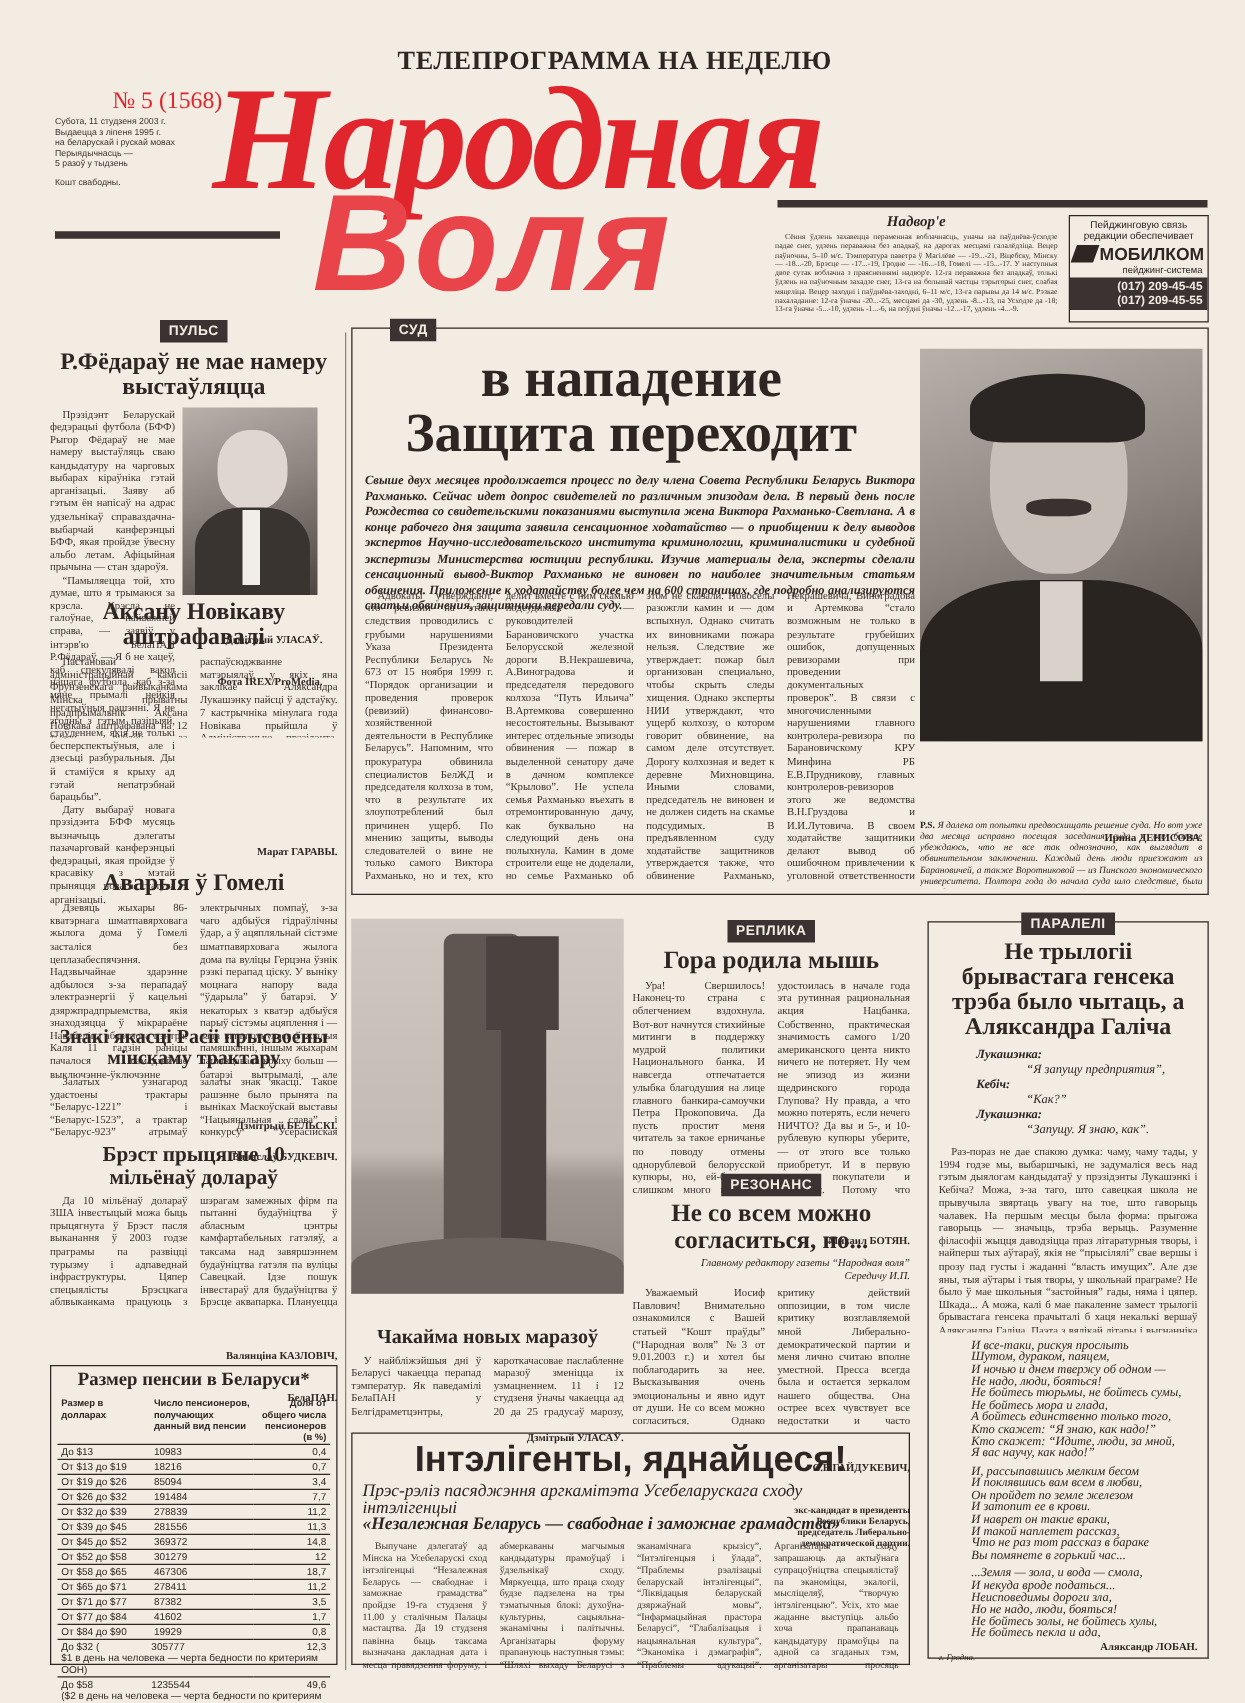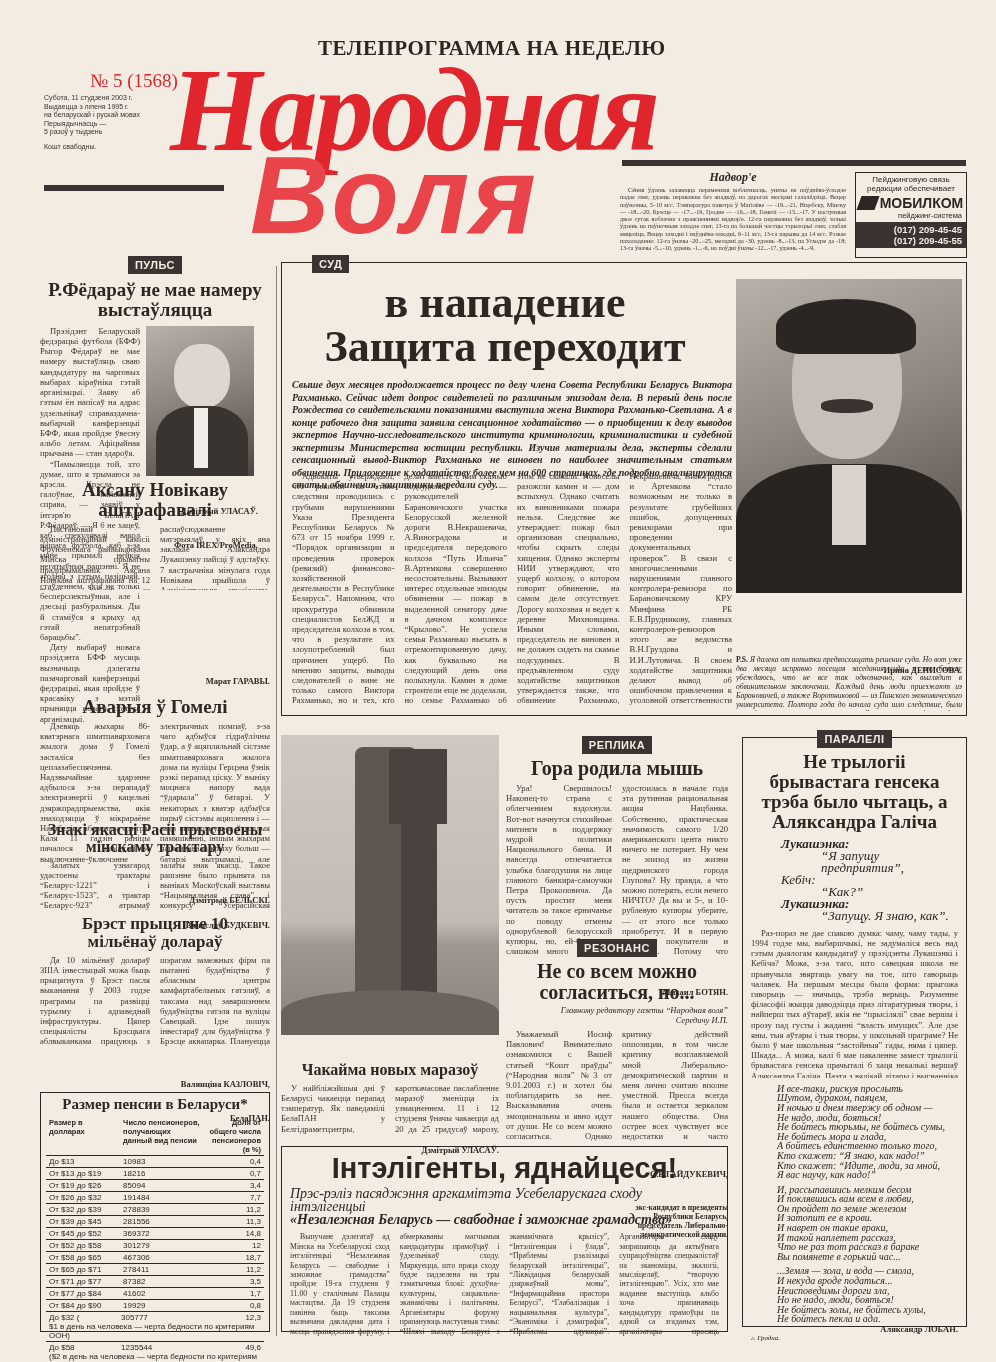--- a/index.html
+++ b/index.html
@@ -274,24 +274,24 @@
   <div class="head" style="font-size:20px;margin-top:4px;">Не со всем можно согласиться, но...</div>
   <div style="font-style:italic;font-size:8.5px;text-align:right;margin-top:2px;line-height:10px;padding-left:40px;">Главному редактору газеты “Народная воля” Середичу И.П.</div>
   <div class="body-text cols2" style="margin-top:4px;height:116px;overflow:hidden;">Уважаемый Иосиф Павлович! Внимательно ознакомился с Вашей статьей “Кошт праўды” (“Народная воля” №3 от 9.01.2003 г.) и хотел бы поблагодарить за нее. Высказывания очень эмоциональны и явно идут от души. Не со всем можно согласиться. Однако критику действий оппозиции, в том числе критику возглавляемой мной Либерально-демократической партии и меня лично считаю вполне уместной. Пресса всегда была и остается зеркалом нашего общества. Она острее всех чувствует все недостатки и часто правильно указывает пути их устранения. Поэтому мы всегда внимательно прислушиваемся к мнению представителей прессы и стараемся учесть все критические замечания. В подтверждение этого можете, если, конечно, посчитаете нужным, разместить в Вашей газете информацию, что Сергей Васильевич Гайдукевич положительно воспринял критику в свой адрес. С уважением и наилучшими пожеланиями</div>
   <div class="byline">С.В.ГАЙДУКЕВИЧ,</div>
   <div class="byline" style="font-size:7.5px;padding-left:110px;line-height:9px;">экс-кандидат в президенты Республики Беларусь, председатель Либерально-демократической партии.</div>
 </div>
 
 <div class="abs frame" style="left:742px;top:737px;width:225px;height:590px;padding:0 8px;">
   <div style="text-align:center;margin-top:-9px;"><span class="rubric">ПАРАЛЕЛІ</span></div>
   <div class="head" style="font-size:19px;margin-top:4px;">Не трылогіі брывастага генсека трэба было чытаць, а Аляксандра Галіча</div>
-  <div style="margin-top:6px;font-style:italic;font-size:13px;line-height:12px;">
+  <div style="margin-top:6px;font-style:italic;font-size:10px;line-height:12px;">
     <div style="font-weight:bold;padding-left:30px;">Лукашэнка:</div>
     <div style="padding-left:70px;">“Я запущу предприятия”,</div>
-    <div style="font-weight:normal;padding-left:30px;">Кебіч:</div>
+    <div style="font-weight:bold;padding-left:30px;">Кебіч:</div>
     <div style="padding-left:70px;">“Как?”</div>
     <div style="font-weight:bold;padding-left:30px;">Лукашэнка:</div>
     <div style="padding-left:70px;">“Запущу. Я знаю, как”.</div>
   </div>
   <div class="body-text" style="margin-top:6px;height:150px;overflow:hidden;">Раз-пораз не дае спакою думка: чаму, чаму тады, у 1994 годзе мы, выбаршчыкі, не задумаліся весь над гэтым дыялогам кандыдатаў у прэзідэнты Лукашэнкі і Кебіча? Можа, з-за таго, што савецкая школа не прывучыла звяртаць увагу на тое, што гаворыць чалавек. На першым месцы была форма: прыгожа гаворыць — значыць, трэба верыць. Разуменне філасофіі жыцця даводзіцца праз літаратурныя творы, і найперш тых аўтараў, якія не “прысілялі” свае вершы і прозу пад густы і жаданні “власть имущих”. Але дзе яны, тыя аўтары і тыя творы, у школьнай праграме? Не было ў мае школьныя “застойныя” гады, няма і цяпер. Шкада... А можа, калі б мае пакаленне замест трылогіі брывастага генсека прачыталі б хаця некалькі вершаў Аляксандра Галіча, Паэта з вялікай літары і выгнанніка з СССР, не здолеў бы і свет перад Лукашэнкі і Кебіча? Можа, і так. Бо ён яшчэ ў 1968–1970 гадах у раманах ў ГІ ўсё ў на жахліваю ледзяную вобраз марыць, які ні з чым сабе не раўнуе. Дык давайце разважаем, слова — Паэту.</div>
   <div class="poem" style="padding-left:26px;margin-top:6px;height:238px;overflow:hidden;font-size:10px;line-height:9.6px;">
     <div>И все-таки, рискуя прослыть</div>
     <div>Шутом, дураком, паяцем,</div>
     <div>И ночью и днем твержу об одном —</div>
     <div>Не надо, люди, бояться!</div>

